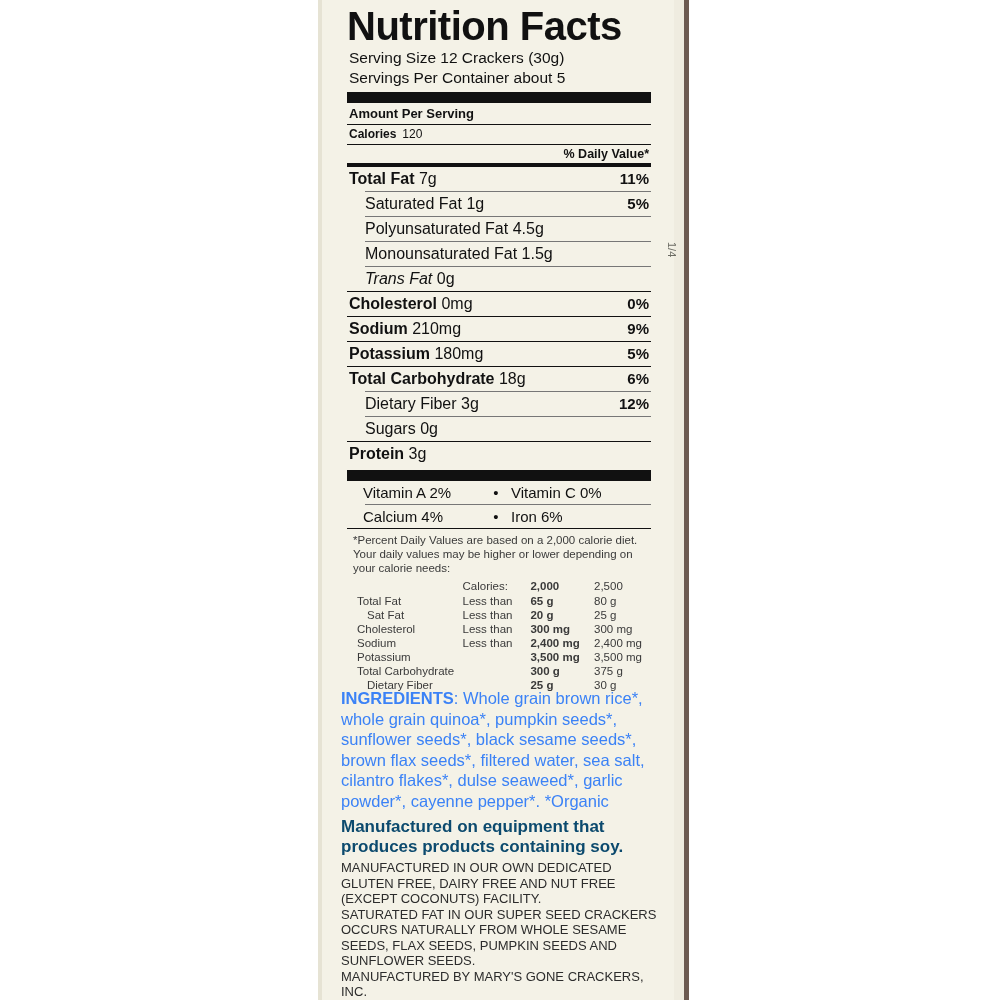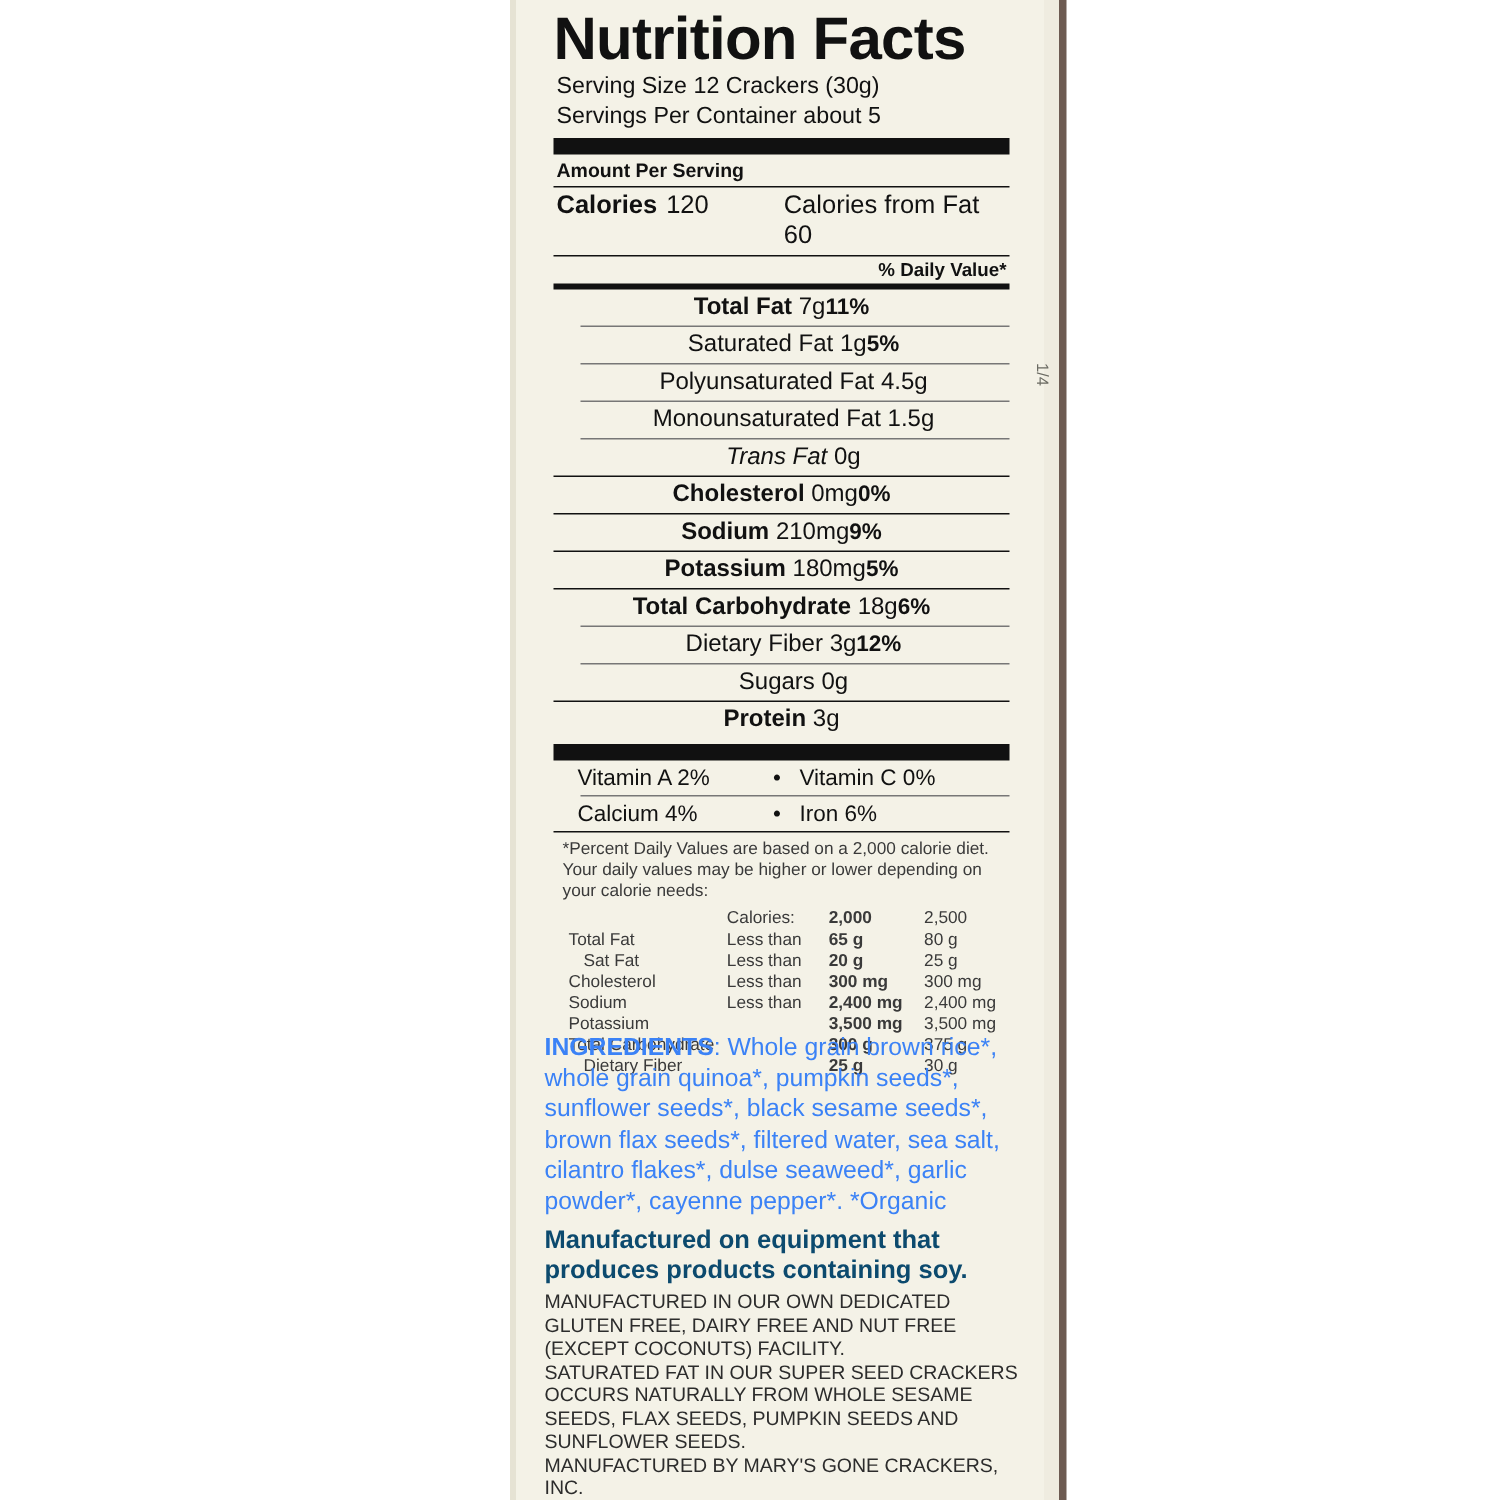--- a/index.html
+++ b/index.html
@@ -12,21 +12,20 @@
     height: 1000px;
     font-family: "Liberation Sans", sans-serif;
     color: #000;
     overflow: hidden;
   }
   .page {
     position: relative;
     width: 820px;
     height: 1000px;
     background: #ffffff;
-    margin-left: 22px;
   }
   
   .panel {
     position: absolute;
     left: 318px;
     top: 0px;
     width: 370px;
     height: 1000px;
     background: #f4f2e7;
     box-shadow: inset 0 0 0 0 #000;
@@ -110,33 +109,33 @@
     margin: 0 4px 0 22px;
   }
   .amount {
     font-size: 13px;
     font-weight: bold;
     margin: 3px 0 3px 6px;
   }
   .row {
     position: relative;
     display: flex;
-    justify-content: center;
+    justify-content: space-between;
     align-items: baseline;
     padding: 3px 6px 3px 6px;
     font-size: 16px;
   }
   .row .left { white-space: nowrap; }
   .row .right { font-weight: bold; font-size: 15px; }
   .b { font-weight: bold; }
   .indent { padding-left: 22px; }
   .calories-row {
     display: flex;
     padding: 2px 6px 3px 6px;
-    font-size: 17px;
+    font-size: 12px;
   }
   .calories-row .cal-left { font-weight: bold; }
   .calories-row .cal-right { margin-left: 50px; }
   .dv-row {
     text-align: right;
     font-size: 12.5px;
     font-weight: bold;
     padding: 2px 6px 2px 0;
   }
   .vrow {
@@ -223,21 +222,20 @@
     <div class="nf-serving">Servings Per Container about 5</div>
 
     <div class="rule-thick"></div>
 
     <div class="amount">Amount Per Serving</div>
     <div class="rule-thin"></div>
 
     <div class="calories-row">
       <span class="cal-left">Calories</span>
       <span style="margin-left:6px">120</span>
-      <span class="cal-right">Calories from Fat 60</span>
     </div>
     <div class="rule-thin"></div>
 
     <div class="dv-row">% Daily Value*</div>
     <div class="rule-med"></div>
 
     <div class="row">
       <span class="left"><span class="b">Total Fat</span>
         <span>7g</span></span>
       <span class="right">11%</span>

